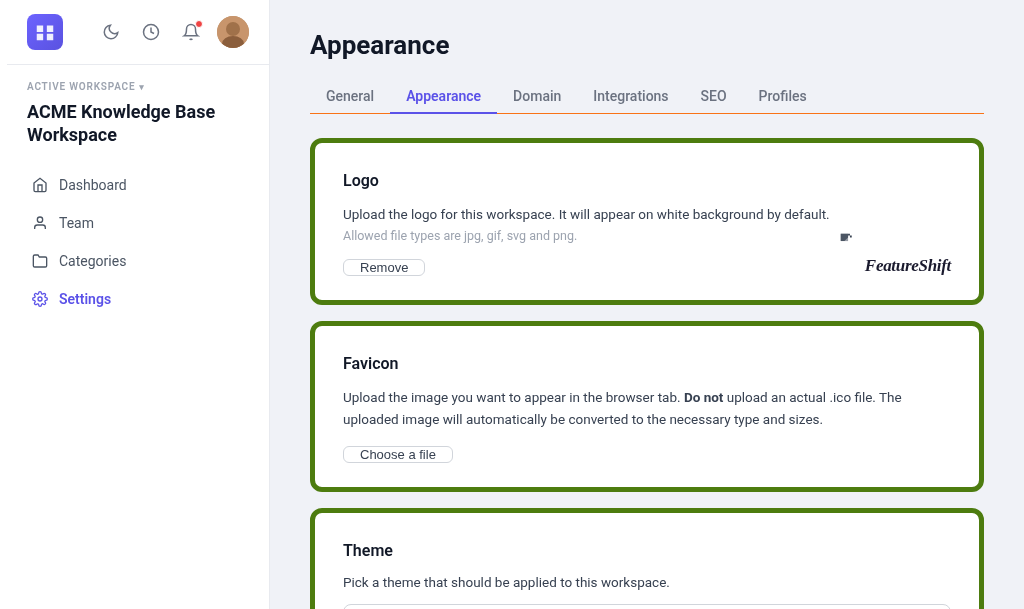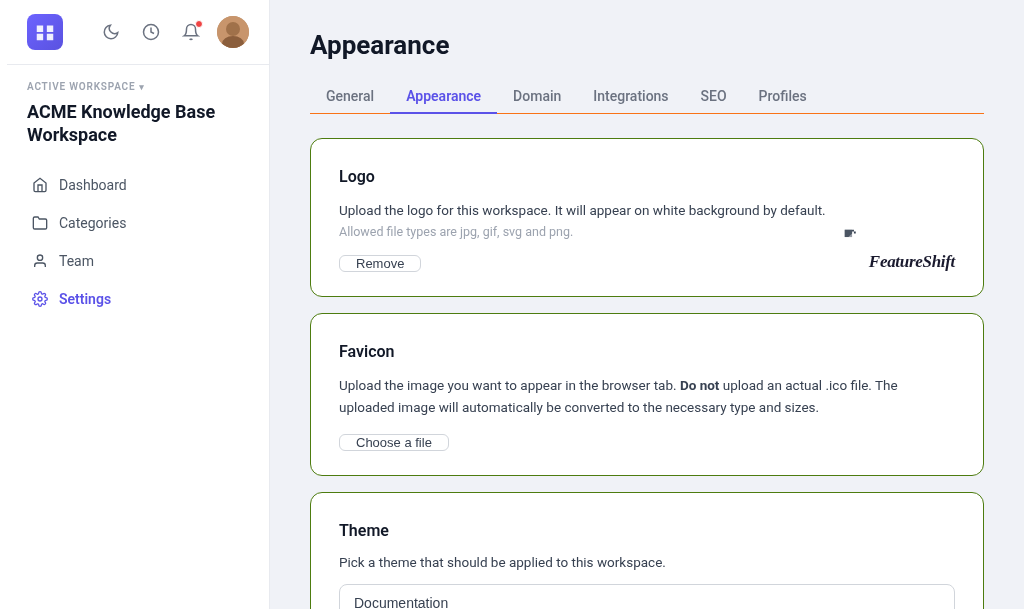--- a/index.html
+++ b/index.html
@@ -198,21 +198,21 @@
       border-bottom: 2px solid #5b52e8;
       font-weight: 600;
     }
 
     
     .card {
       background: #ffffff;
       border-radius: 12px;
       padding: 28px 28px 24px;
       margin-bottom: 16px;
-      border: 1px solid #4d7c0f;
+      border: 5px solid #4d7c0f;
     }
 
     .card-title {
       font-size: 16px;
       font-weight: 600;
       color: #111827;
       margin-bottom: 14px;
     }
 
     .card-desc {
@@ -363,33 +363,33 @@
         <svg width="16" height="16" viewBox="0 0 24 24" fill="none" stroke="currentColor" stroke-width="2">
           <path d="M3 9l9-7 9 7v11a2 2 0 0 1-2 2H5a2 2 0 0 1-2-2z"></path>
           <polyline points="9 22 9 12 15 12 15 22"></polyline>
         </svg>
       </span>
       <span>Dashboard</span>
     </div>
     <div class="nav-item">
       <span class="nav-icon">
         <svg width="16" height="16" viewBox="0 0 24 24" fill="none" stroke="currentColor" stroke-width="2">
-          <path d="M22 19a2 2 0 0 1-2 2H4a2 2 0 0 1-2-2V5a2 2 0 0 1 2-2h5l2 3h9a2 2 0 0 1 2 2z"></path>
+          <path d="M20 21v-2a4 4 0 0 0-4-4H8a4 4 0 0 0-4 4v2"></path>
+          <circle cx="12" cy="7" r="4"></circle>
         </svg>
       </span>
-      <span>Categories</span>
+      <span>Team</span>
     </div>
     <div class="nav-item">
       <span class="nav-icon">
         <svg width="16" height="16" viewBox="0 0 24 24" fill="none" stroke="currentColor" stroke-width="2">
-          <path d="M20 21v-2a4 4 0 0 0-4-4H8a4 4 0 0 0-4 4v2"></path>
-          <circle cx="12" cy="7" r="4"></circle>
+          <path d="M22 19a2 2 0 0 1-2 2H4a2 2 0 0 1-2-2V5a2 2 0 0 1 2-2h5l2 3h9a2 2 0 0 1 2 2z"></path>
         </svg>
       </span>
-      <span>Team</span>
+      <span>Categories</span>
     </div>
     <div class="nav-item active">
       <span class="nav-icon">
         <svg width="16" height="16" viewBox="0 0 24 24" fill="none" stroke="#5b52e8" stroke-width="2">
           <circle cx="12" cy="12" r="3"></circle>
           <path d="M19.4 15a1.65 1.65 0 0 0 .33 1.82l.06.06a2 2 0 0 1-2.83 2.83l-.06-.06a1.65 1.65 0 0 0-1.82-.33 1.65 1.65 0 0 0-1 1.51V21a2 2 0 0 1-4 0v-.09A1.65 1.65 0 0 0 9 19.4a1.65 1.65 0 0 0-1.82.33l-.06.06a2 2 0 0 1-2.83-2.83l.06-.06A1.65 1.65 0 0 0 4.68 15a1.65 1.65 0 0 0-1.51-1H3a2 2 0 0 1 0-4h.09A1.65 1.65 0 0 0 4.6 9a1.65 1.65 0 0 0-.33-1.82l-.06-.06a2 2 0 0 1 2.83-2.83l.06.06A1.65 1.65 0 0 0 9 4.68a1.65 1.65 0 0 0 1-1.51V3a2 2 0 0 1 4 0v.09a1.65 1.65 0 0 0 1 1.51 1.65 1.65 0 0 0 1.82-.33l.06-.06a2 2 0 0 1 2.83 2.83l-.06.06A1.65 1.65 0 0 0 19.4 9a1.65 1.65 0 0 0 1.51 1H21a2 2 0 0 1 0 4h-.09a1.65 1.65 0 0 0-1.51 1z"></path>
         </svg>
       </span>
       <span>Settings</span>
     </div>

